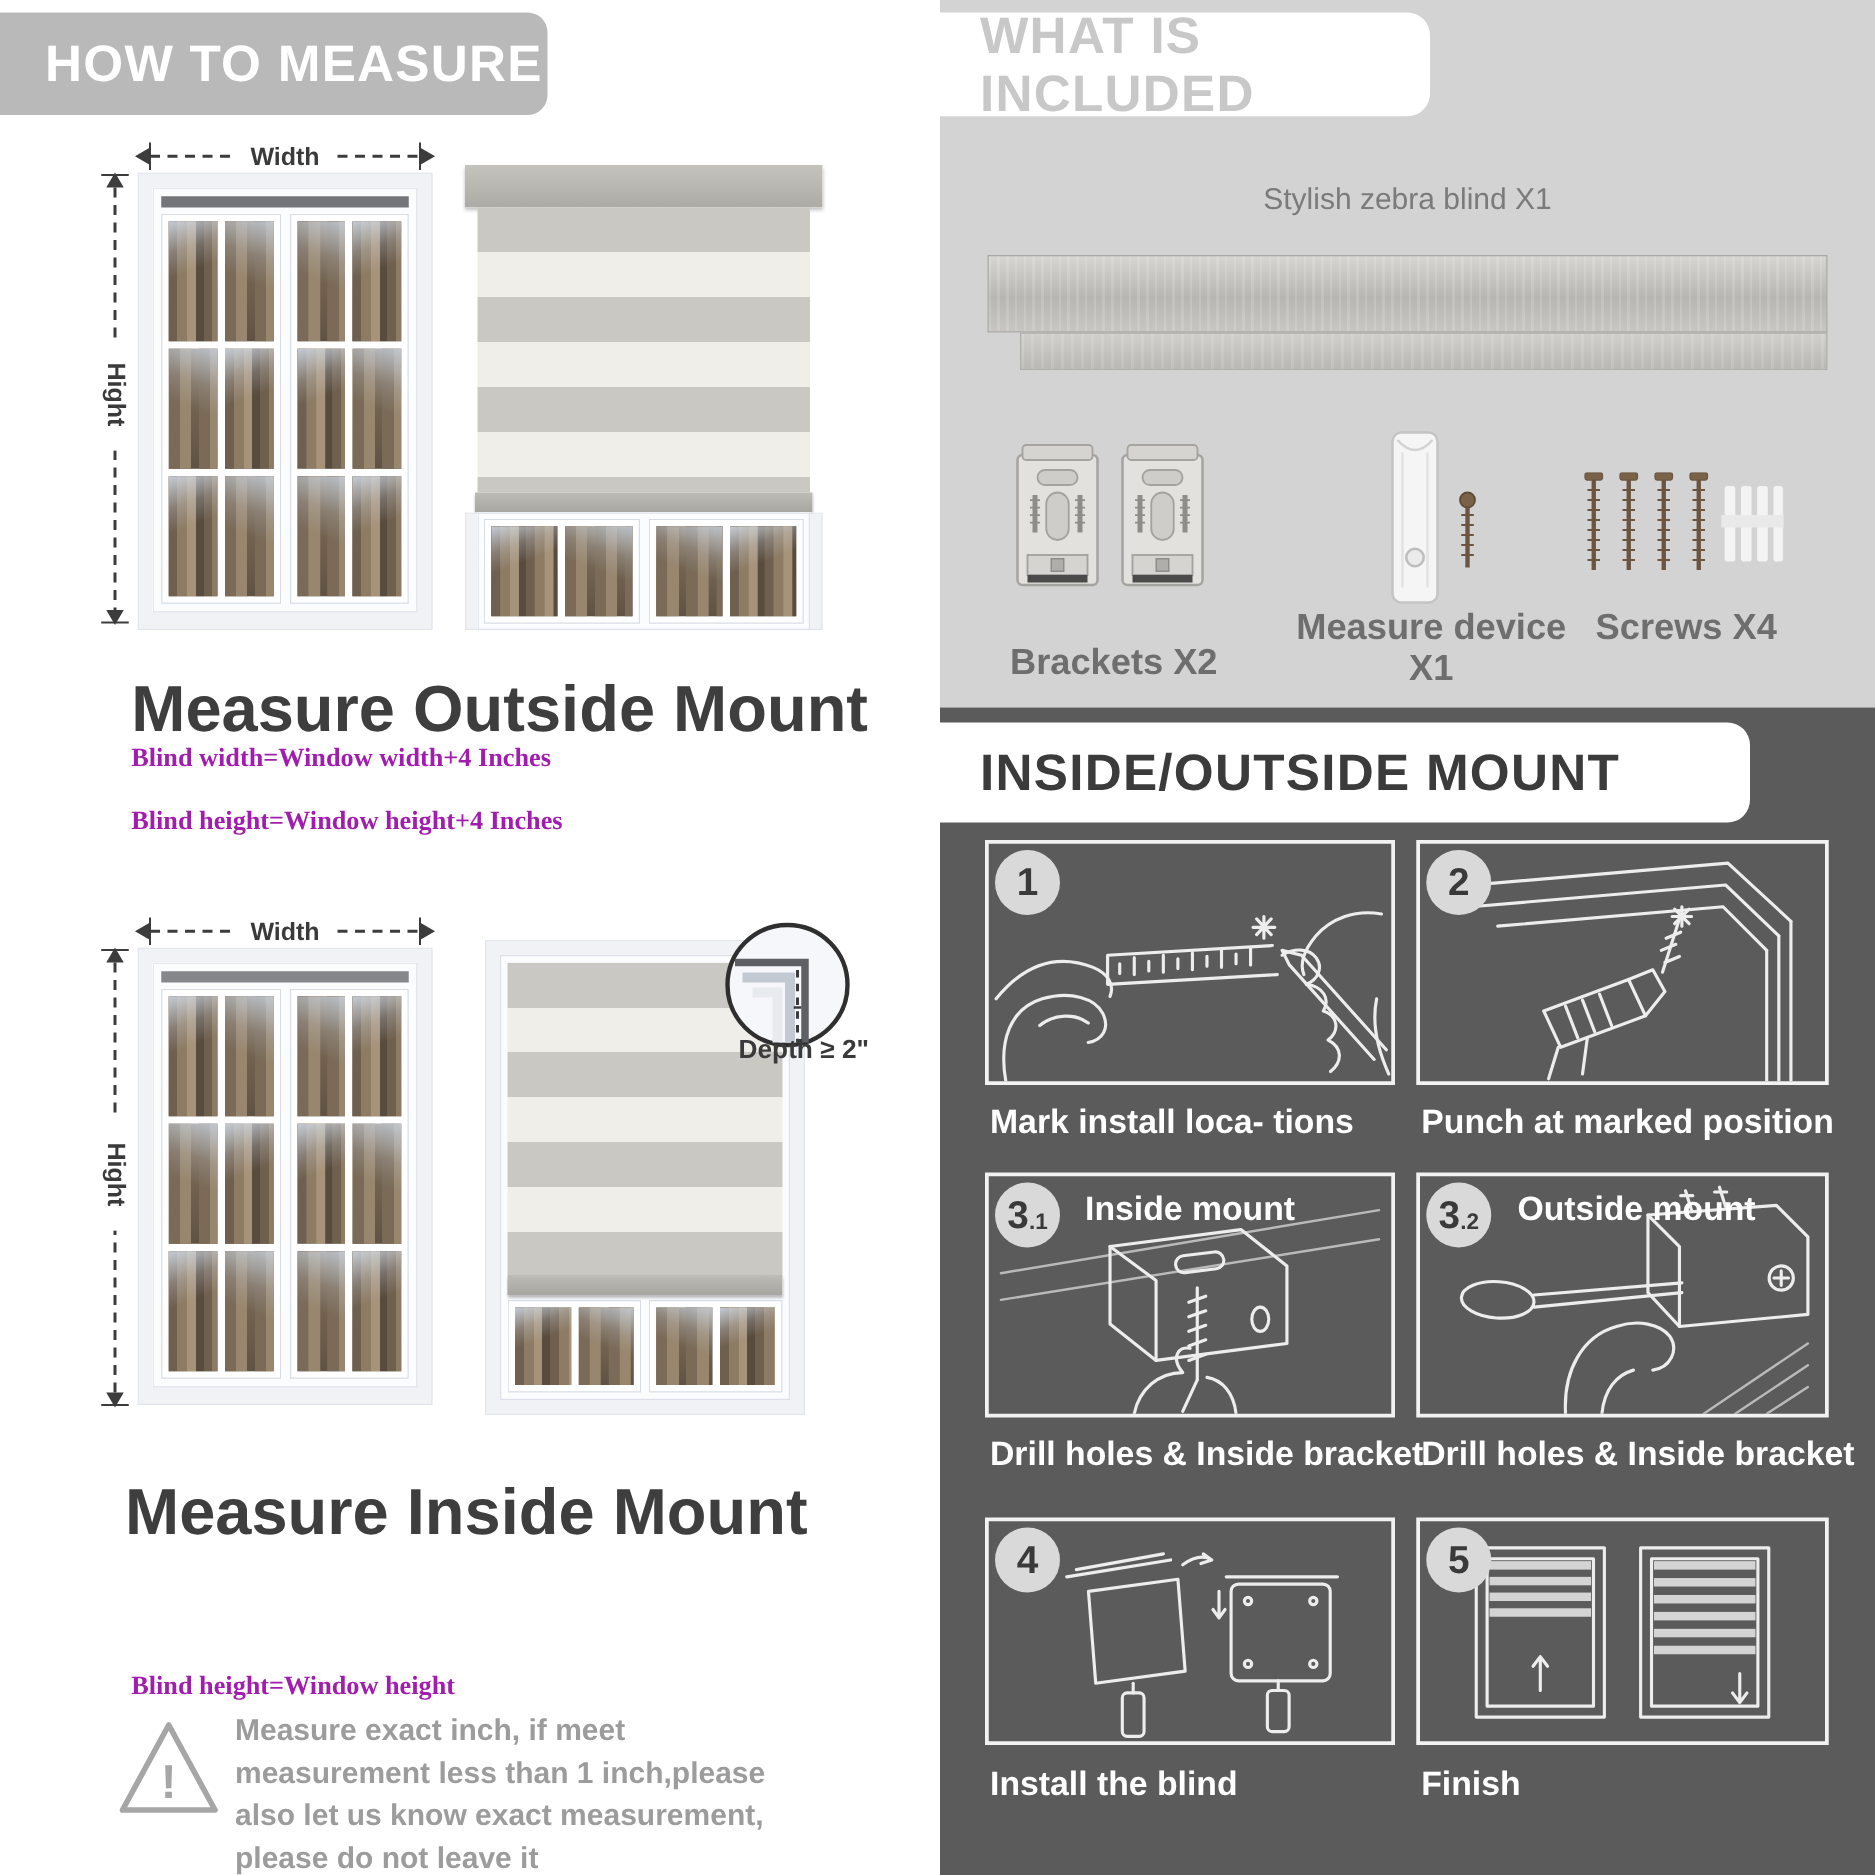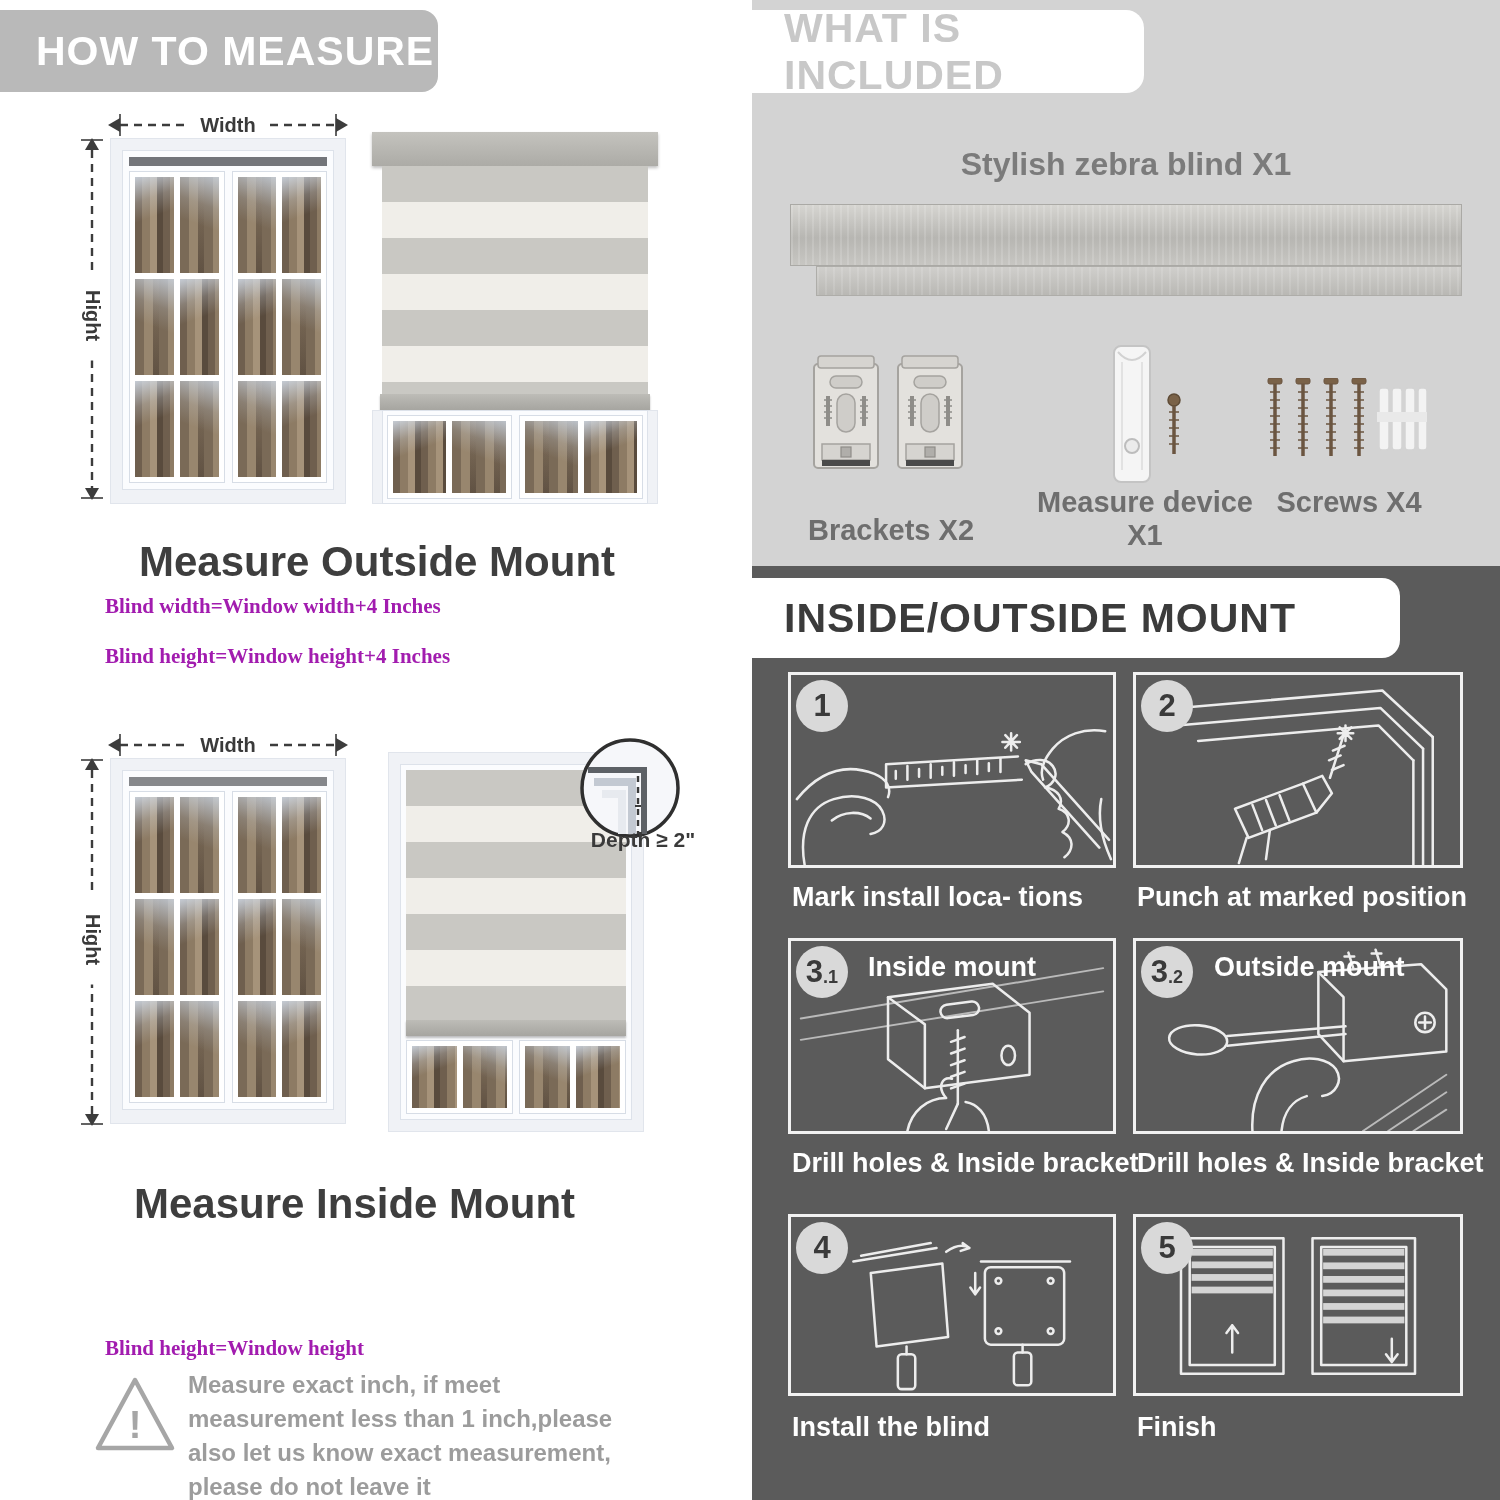--- a/index.html
+++ b/index.html
@@ -6,21 +6,21 @@
   .page{position:relative;width:1500px;height:1500px;background:#ffffff;overflow:hidden;
         font-family:"Liberation Sans",sans-serif;-webkit-font-smoothing:antialiased;}
   .abs{position:absolute;}
 
   
   .hdr{display:flex;align-items:center;font-weight:700;letter-spacing:1px;font-size:41px;}
   .hdr-left{background:#b9b9b9;color:#ffffff;border-radius:0 16px 16px 0;padding-left:36px;}
   .hdr-white{background:#ffffff;border-radius:0 18px 18px 0;padding-left:32px;}
 
   
-  .sec-title{font-size:42px;font-weight:700;color:#3e3e3e;margin-left:34px;}
+  .sec-title{font-size:52px;font-weight:700;color:#3e3e3e;}
   .sec-line{font-size:21px;font-weight:700;color:#a21caf;font-family:Liberation Serif, serif;}
   .meas-label{font-size:20px;font-weight:700;color:#3a3a3a;}
 
   
   .win{background:#f0f2f6;box-shadow:inset 0 0 0 1px #e1e5ec;padding:12px 12px 14px;box-sizing:border-box;}
   .win-frame{background:#fbfcfe;height:100%;box-shadow:inset 0 0 0 1px #dde2ea;padding:7px;box-sizing:border-box;
              display:flex;flex-direction:column;}
   .win-track{height:9px;background:#73757a;margin-bottom:5px;flex:none;}
   .sashes{flex:1;display:flex;gap:7px;min-height:0;}
   .sash{flex:1;background:#ffffff;box-shadow:inset 0 0 0 1px #d7dde6;padding:6px;box-sizing:border-box;
@@ -40,21 +40,21 @@
   .fabric{background:repeating-linear-gradient(180deg,#c9c8c3 0 36px,#f0eee9 36px 72px),
           repeating-linear-gradient(90deg,rgba(255,255,255,.10) 0 3px,rgba(0,0,0,0) 3px 9px);
           background-blend-mode:normal;}
   .rail{height:16px;background:linear-gradient(180deg,#bdbcb7,#a6a5a0);box-shadow:0 2px 2px rgba(0,0,0,.25);}
 
   
   .panel-light{background:#d3d3d3;}
   .panel-dark{background:#5b5b5b;}
   .included-hdr-text{color:#c8c8c8;}
   .mount-hdr-text{color:#3b3b3b;}
-  .product-label{font-size:32px;font-weight:700;color:#7b7b7b;text-align:center;}
+  .product-label{font-size:24px;font-weight:400;color:#7b7b7b;text-align:center;}
   .item-label{font-size:29px;font-weight:700;color:#6e6e6e;text-align:center;}
   .bar-main{background:
       repeating-linear-gradient(90deg,rgba(255,255,255,.14) 0 2px,rgba(0,0,0,0) 2px 7px),
       linear-gradient(180deg,#d6d5d1,#b7b6b2 55%,#c7c6c2);
       border:1px solid #aaa9a5;box-sizing:border-box;}
   .bar-sub{background:
       repeating-linear-gradient(90deg,rgba(255,255,255,.12) 0 2px,rgba(0,0,0,0) 2px 8px),
       linear-gradient(180deg,#d0cfcc,#b9b8b4);
       border:1px solid #aeadA9;box-sizing:border-box;}
 

